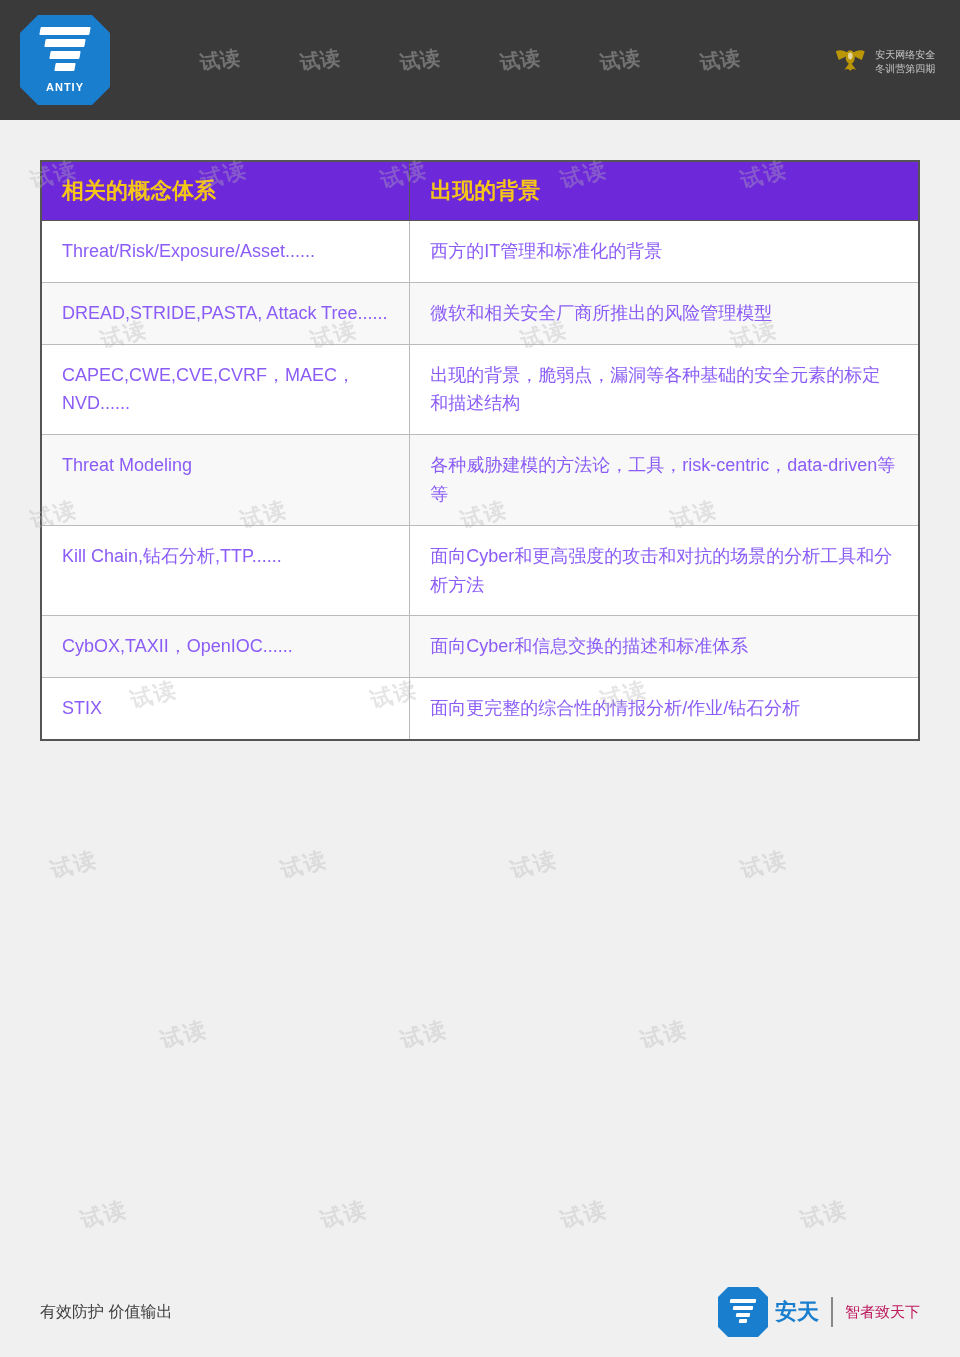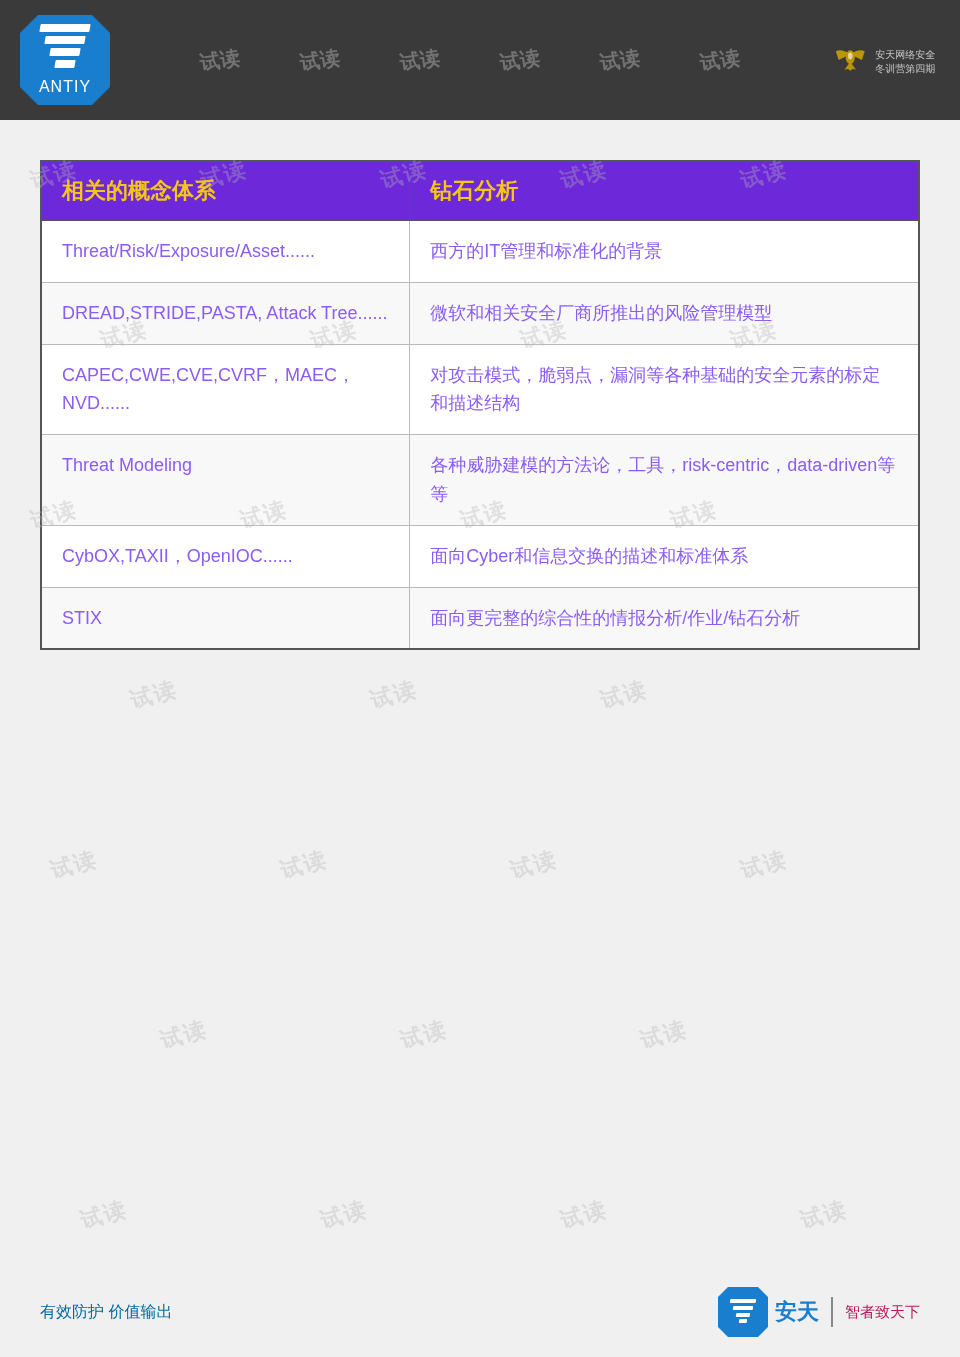--- a/index.html
+++ b/index.html
@@ -60,23 +60,23 @@
       position: absolute;
       height: 8px;
       background: white;
       border-radius: 1px;
     }
     .logo-stripe:nth-child(1) { width: 50px; top: 0; left: 5px; transform: skewX(-10deg); }
     .logo-stripe:nth-child(2) { width: 40px; top: 12px; left: 10px; transform: skewX(-10deg); }
     .logo-stripe:nth-child(3) { width: 30px; top: 24px; left: 15px; transform: skewX(-10deg); }
     .logo-stripe:nth-child(4) { width: 20px; top: 36px; left: 20px; transform: skewX(-10deg); }
     .logo-label {
-      font-size: 16px;
+      font-size: 11px;
       color: white;
-      font-weight: normal;
+      font-weight: bold;
       margin-top: 4px;
       letter-spacing: 1px;
     }
     .header-watermarks {
       flex: 1;
       display: flex;
       align-items: center;
       justify-content: center;
       gap: 60px;
     }
@@ -144,21 +144,21 @@
       position: absolute;
       bottom: 20px;
       left: 40px;
       right: 40px;
       display: flex;
       align-items: center;
       justify-content: space-between;
     }
     .footer-left {
       font-size: 16px;
-      color: #0369a1;
+      color: #404040;
       font-weight: 500;
     }
     .footer-right {
       display: flex;
       align-items: center;
       gap: 7px;
     }
     .footer-logo-icon {
       width: 50px;
       height: 50px;
@@ -269,39 +269,43 @@
     </svg>
     <div class="header-right-text">安天网络安全冬训营第四期</div>
   </div>
 </div>
 
 <div class="main-content">
   <table class="data-table">
     <thead>
       <tr>
         <th class="col-left">相关的概念体系</th>
-        <th class="col-right">钻石分析</th>
+        <th class="col-right">出现的背景</th>
       </tr>
     </thead>
     <tbody id="table-body">
     <tr>
           <td style="font-weight: 500;">Threat/Risk/Exposure/Asset......</td>
           <td>西方的IT管理和标准化的背景</td>
         </tr>
         <tr>
           <td style="font-weight: 500;">DREAD,STRIDE,PASTA, Attack Tree......</td>
           <td>微软和相关安全厂商所推出的风险管理模型</td>
         </tr>
         <tr>
           <td style="font-weight: 500;">CAPEC,CWE,CVE,CVRF，MAEC，NVD......</td>
-          <td>对攻击模式，脆弱点，漏洞等各种基础的安全元素的标定和描述结构</td>
+          <td>出现的背景，脆弱点，漏洞等各种基础的安全元素的标定和描述结构</td>
         </tr>
         <tr>
           <td style="font-weight: 500;">Threat Modeling</td>
           <td>各种威胁建模的方法论，工具，risk-centric，data-driven等等</td>
+        </tr>
+        <tr>
+          <td style="font-weight: 500;">Kill Chain,钻石分析,TTP......</td>
+          <td>面向Cyber和更高强度的攻击和对抗的场景的分析工具和分析方法</td>
         </tr>
         <tr>
           <td style="font-weight: 500;">CybOX,TAXII，OpenIOC......</td>
           <td>面向Cyber和信息交换的描述和标准体系</td>
         </tr>
         <tr>
           <td style="font-weight: 500;">STIX</td>
           <td>面向更完整的综合性的情报分析/作业/钻石分析</td>
         </tr>
       </tbody>

